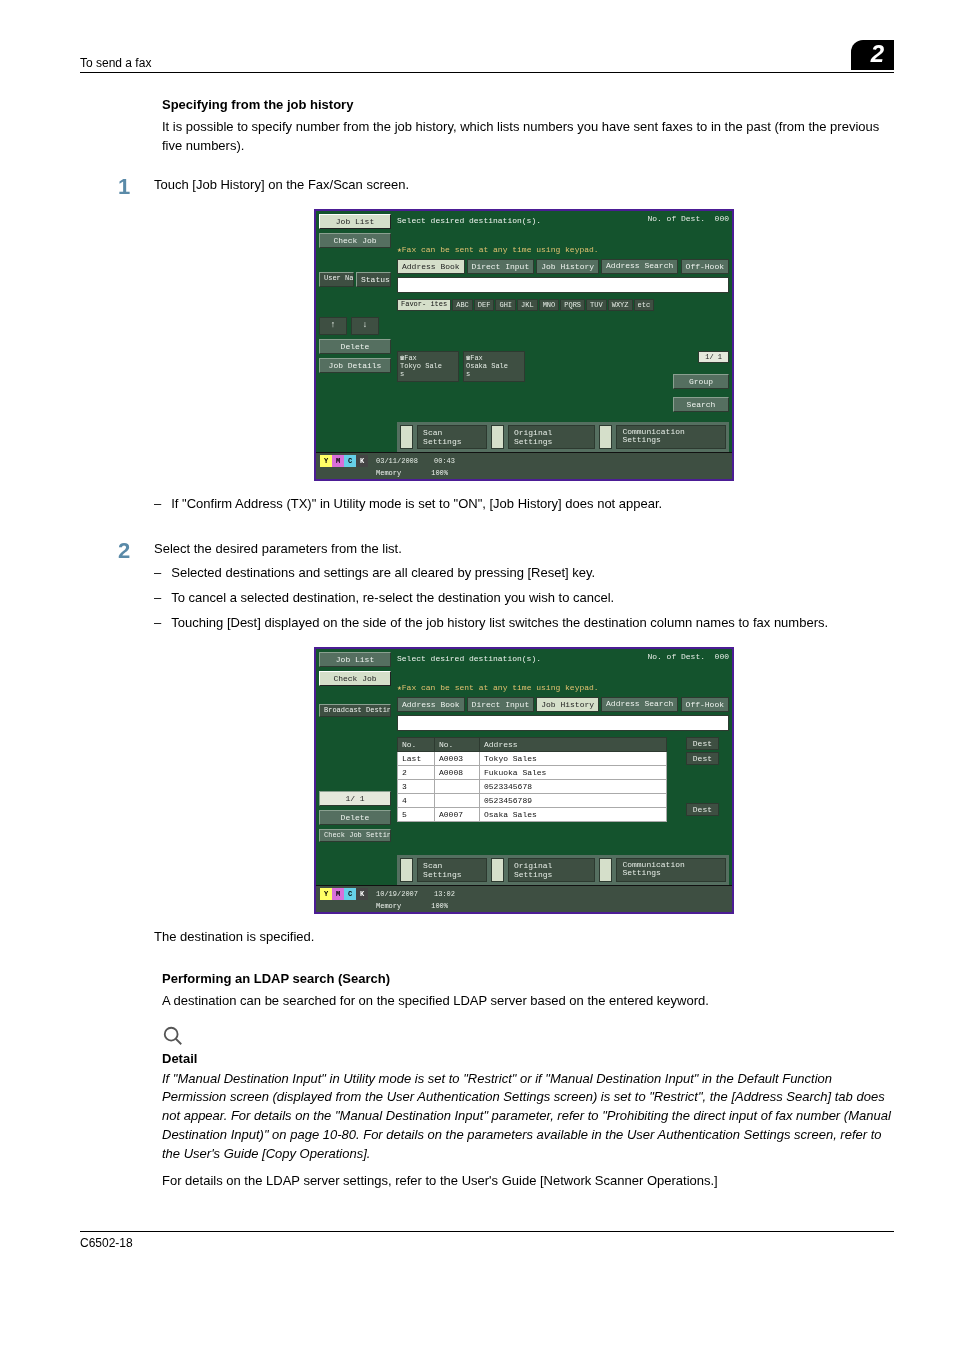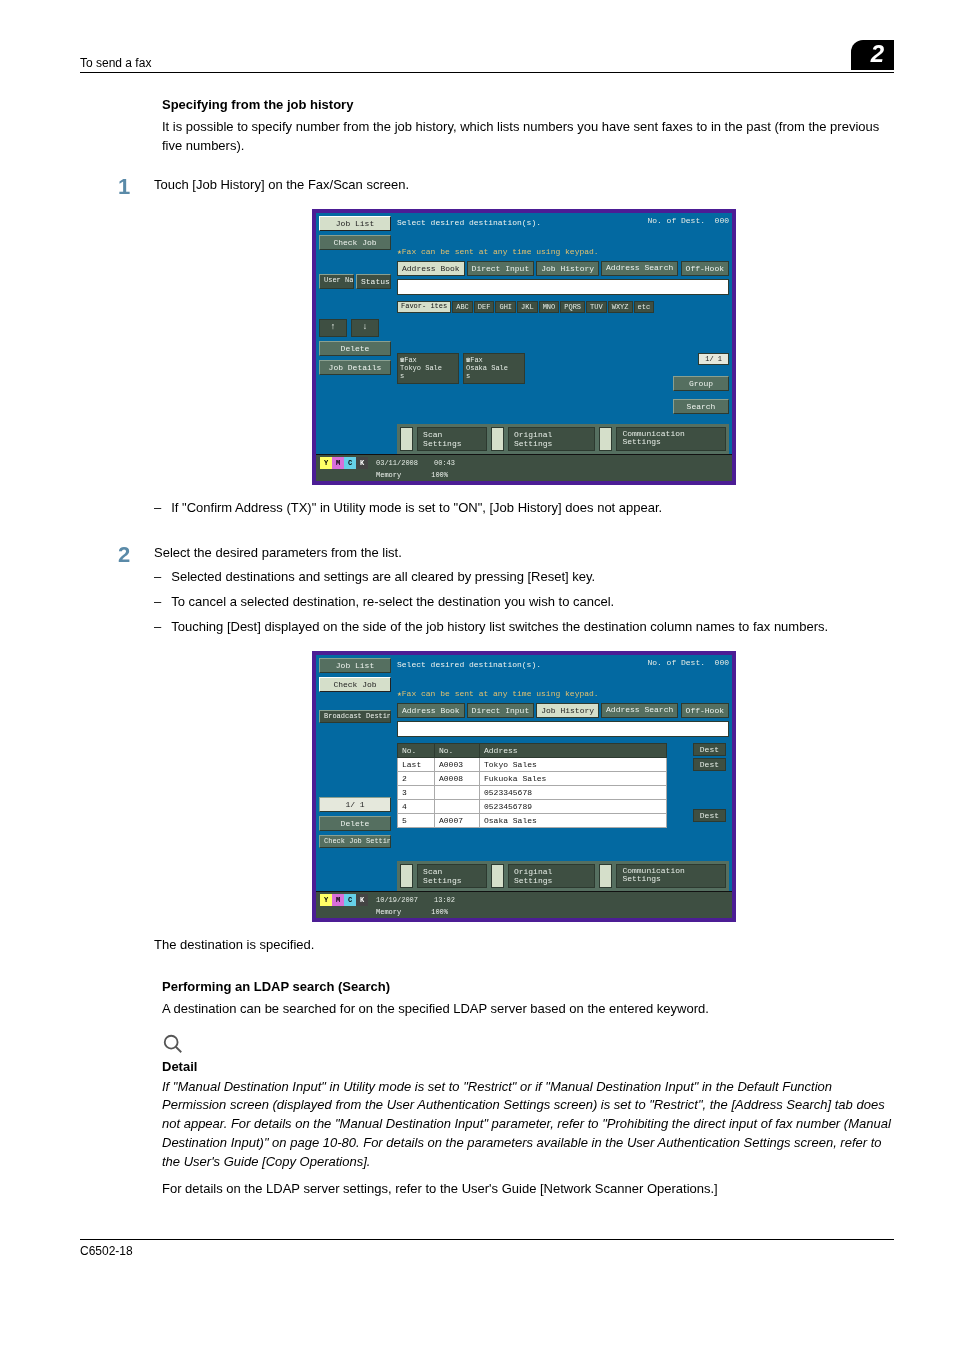--- a/index.html
+++ b/index.html
@@ -70,22 +70,22 @@
     margin: 6px 0;
   }
   ul.dash li::before {
     content: "–";
     margin-left: -20px;
     margin-right: 10px;
   }
   .screenshot {
     margin: 14px auto;
     width: 416px;
-    background: #0369a1;
-    border: 4px solid #4c1d95;
+    background: #14532d;
+    border: 2px solid #4c1d95;
     font-family: "Courier New", monospace;
     font-size: 9px;
     color: #eef3ee;
   }
   .ss-row {
     display: flex;
   }
   .ss-left {
     width: 78px;
     flex-shrink: 0;
@@ -283,21 +283,21 @@
   }
   .tbl td {
     border: 1px solid #aaa;
     padding: 2px 4px;
   }
   .dest-col {
     display:flex;
     flex-direction:column;
     gap:2px;
     position:absolute;
-    right:3px;
+    right:10px;
   }
   .dest-btn {
     background: #3e4f42;
     border: 1px solid #2d3a30;
     color: #e5ece5;
     padding: 1px 6px;
     font-size: 8px;
     text-align:center;
   }
   .tbl-wrap { position: relative; min-height: 112px; }

